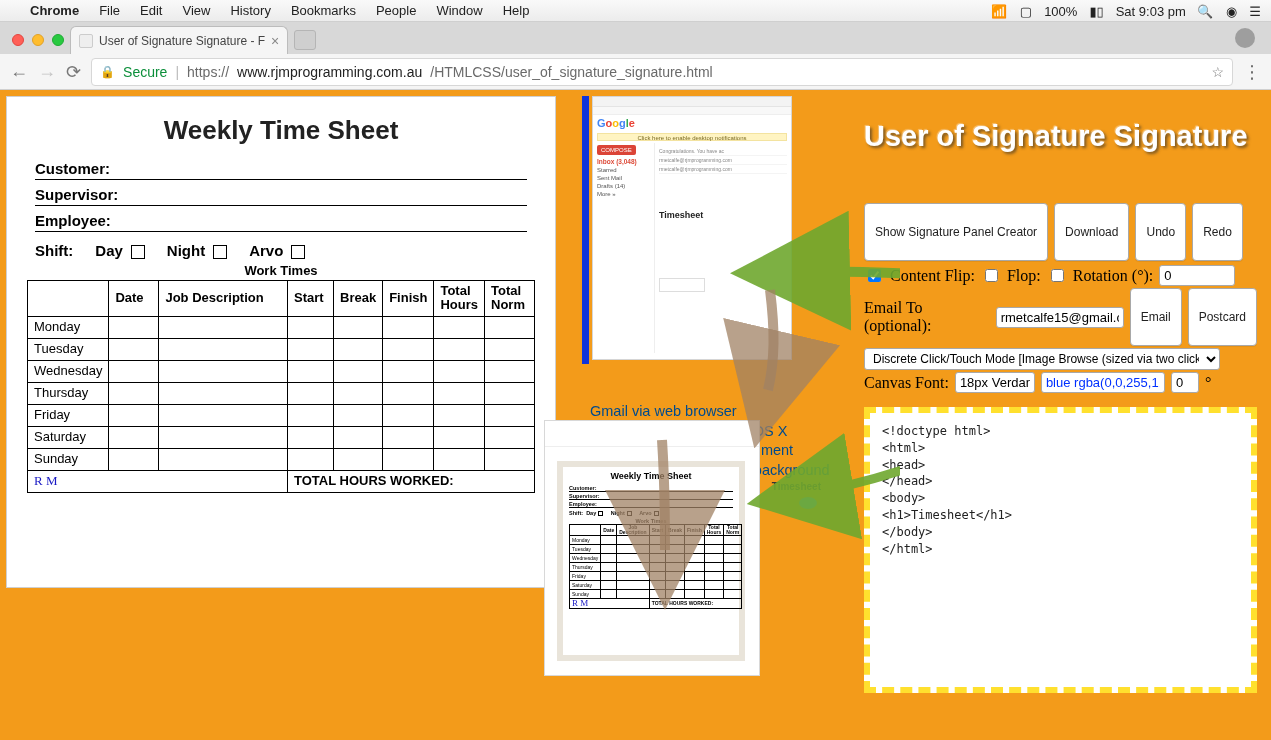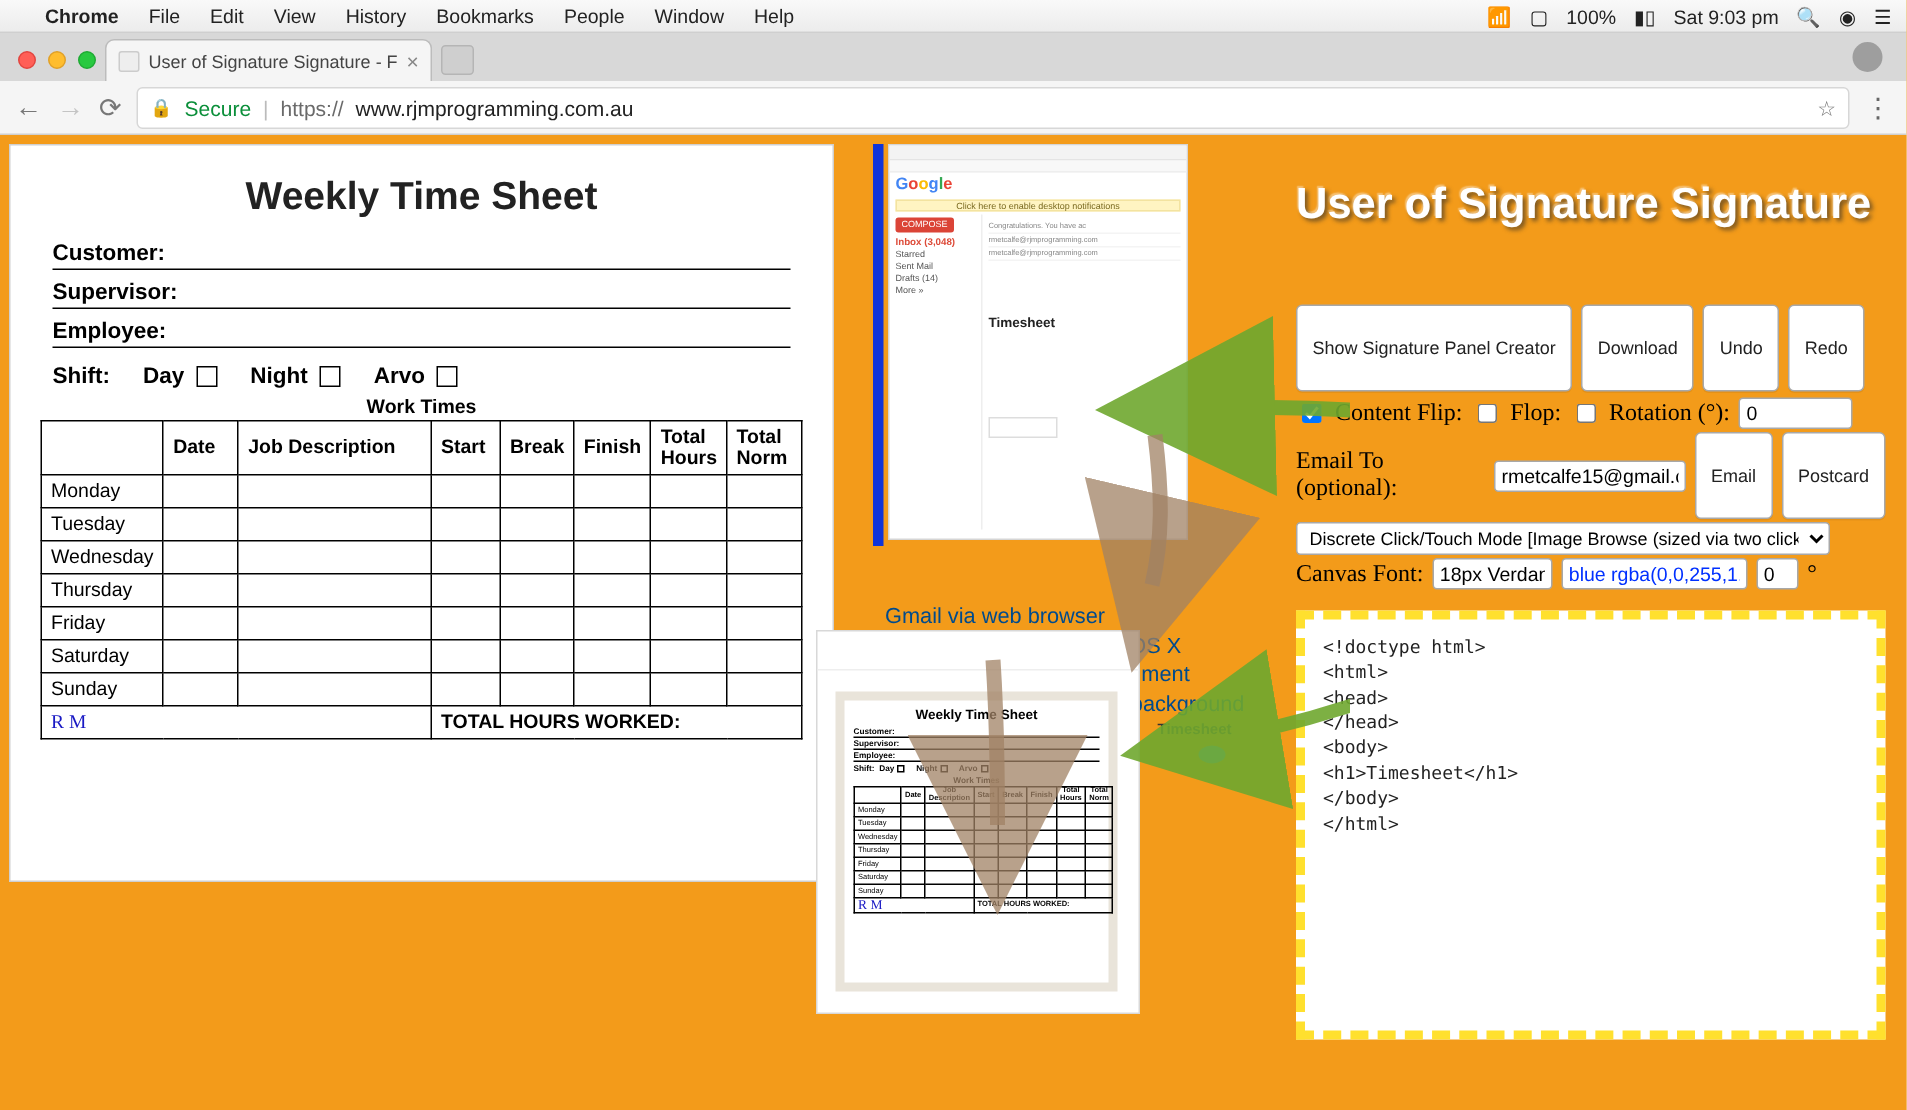--- a/index.html
+++ b/index.html
@@ -282,20 +282,21 @@
 <div class="toolbar">
   <span class="navbtn">←</span>
   <span class="navbtn" style="color:#c4c4c4">→</span>
   <span class="navbtn">⟳</span>
   <div class="omnibox">
     <span class="lock">🔒</span>
     <span class="secure">Secure</span>
     <span class="sep">|</span>
     <span class="path">https://</span>
       <span class="host">www.rjmprogramming.com.au</span>
+      <span class="path">/HTMLCSS/user_of_signature_signature.html</span>
     <span class="star">☆</span>
   </div>
   <span class="more">⋮</span>
 </div>
 
 <div class="page">
 
   <div class="bluesep"></div>
 
   <div class="left-card">

